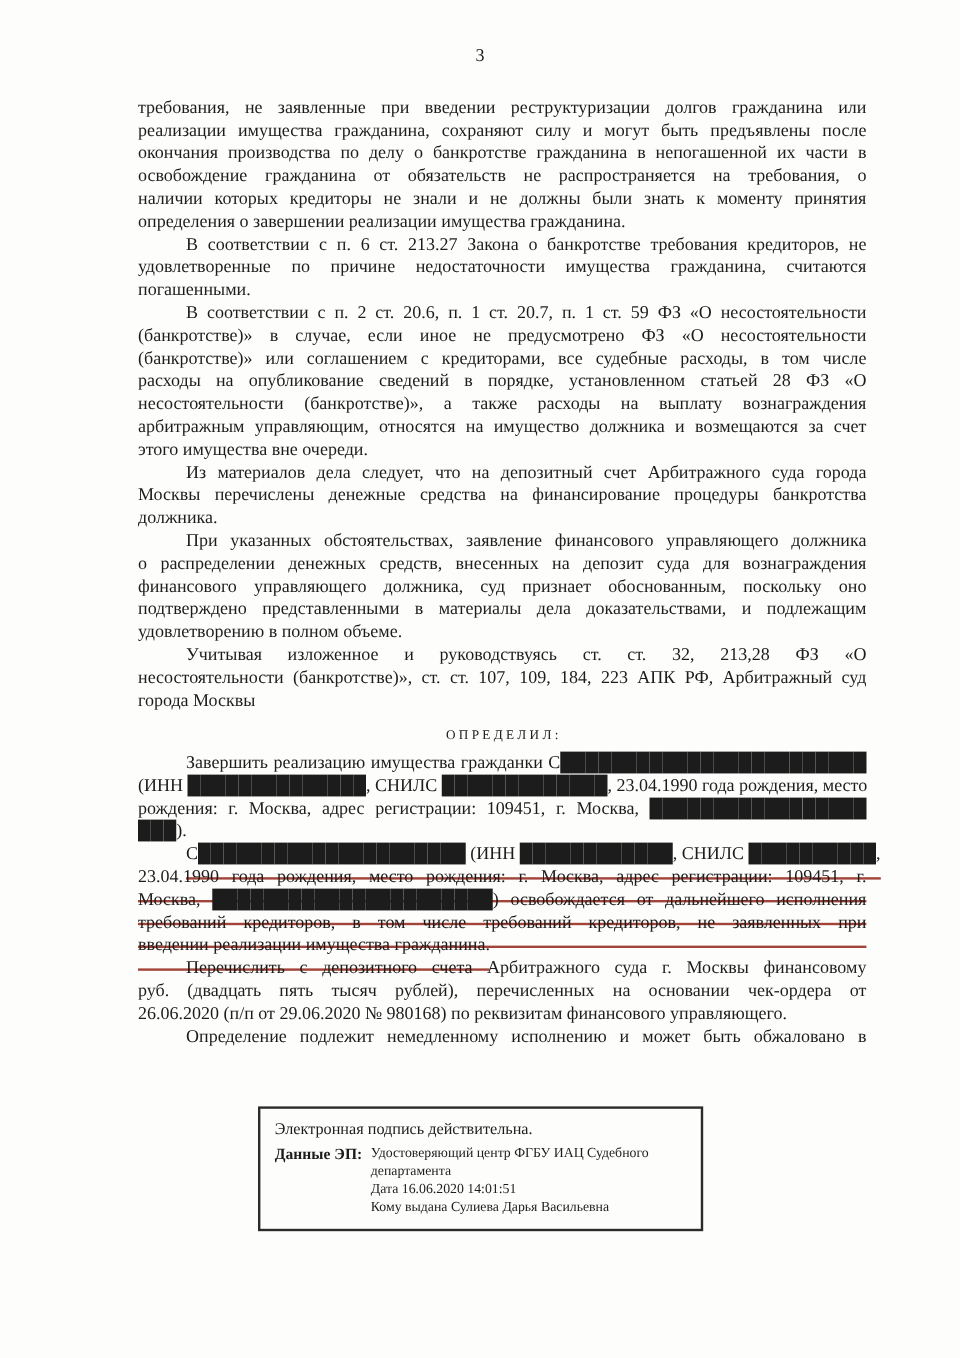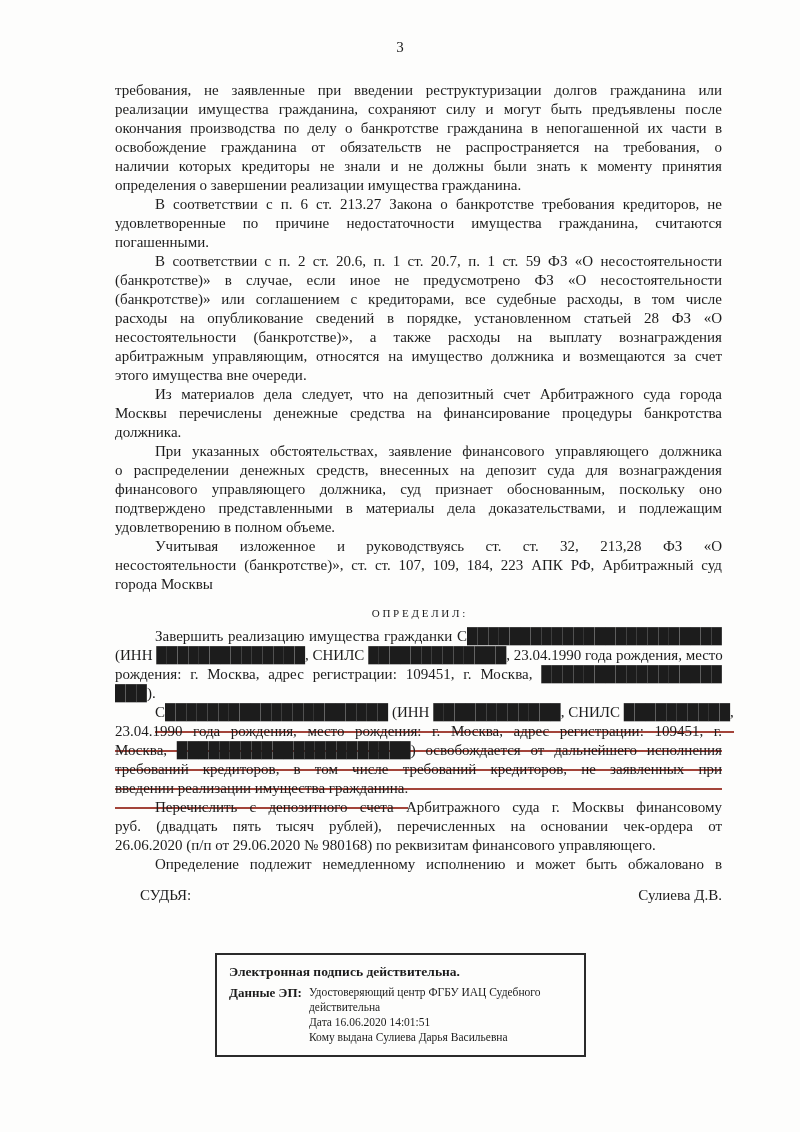--- a/index.html
+++ b/index.html
@@ -47,21 +47,21 @@
   }
   .stamp{
     margin-top:48px;margin-left:100px;
     width:347px;
     border:2px solid #2b2b2b;
     padding:8px 8px 10px 12px;
     box-sizing:content-box;
     background:var(--page-bg);
   }
   .stamp-title{
-    font-weight:bold;font-size:13.5px;line-height:17px;margin-bottom:5px;
+    font-weight:normal;font-size:13.5px;line-height:17px;margin-bottom:5px;
   }
   .stamp-row{display:flex;}
   .stamp-label{
     font-weight:bold;font-size:13px;line-height:15px;
     width:80px;flex-shrink:0;
   }
   .stamp-values .sln{
     font-size:11.5px;line-height:15px;
   }
 </style>
@@ -133,31 +133,27 @@
       <div>
           <div class="ln ind">Перечислить с депозитного счета Арбитражного суда г. Москвы финансовому</div>
           <div class="ln">руб. (двадцать пять тысяч рублей), перечисленных на основании чек-ордера от</div>
           <div class="ln last">26.06.2020 (п/п от 29.06.2020 № 980168) по реквизитам финансового управляющего.</div>
         </div>
       <div>
           <div class="ln ind">Определение подлежит немедленному исполнению и может быть обжаловано в</div>
         </div>
     </div>
 
-    <div class="judge-row">
-      <span>СУДЬЯ:</span>
-      <span>Сулиева Д.В.</span>
-    </div>
 
     <div class="stamp">
       <div class="stamp-title">Электронная подпись действительна.</div>
       <div class="stamp-row">
         <div class="stamp-label">Данные ЭП:</div>
         <div class="stamp-values">
             <div class="sln">Удостоверяющий центр ФГБУ ИАЦ Судебного</div>
-            <div class="sln">действительна</div>
+            <div class="sln">департамента</div>
             <div class="sln">Дата 16.06.2020 14:01:51</div>
             <div class="sln">Кому выдана Сулиева Дарья Васильевна</div>
           </div>
       </div>
     </div>
   </div>
 </div>
 
 </body></html>

